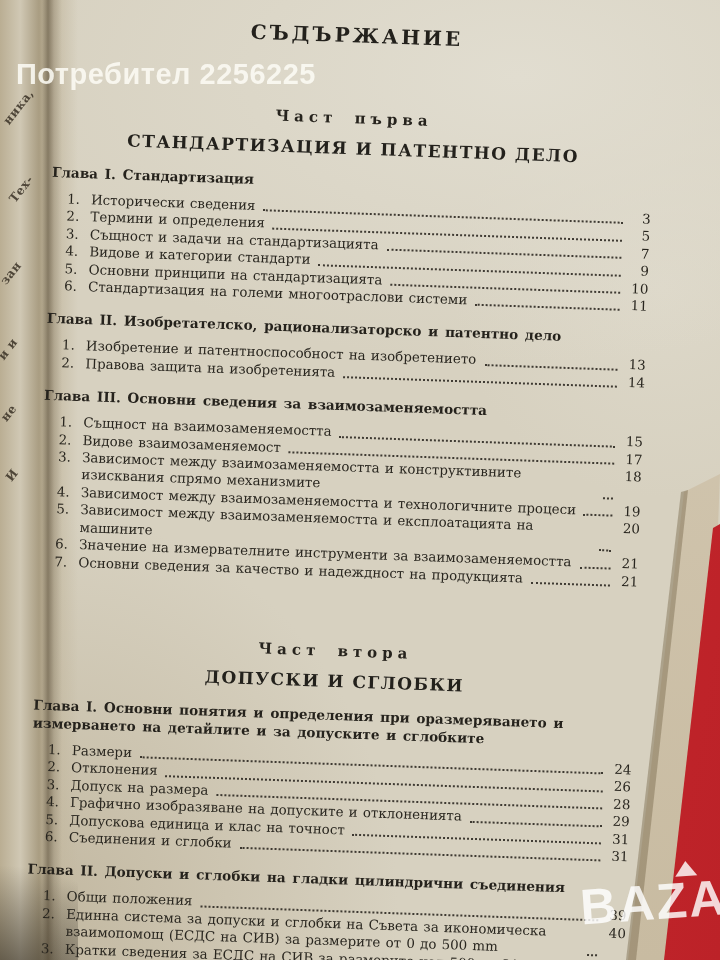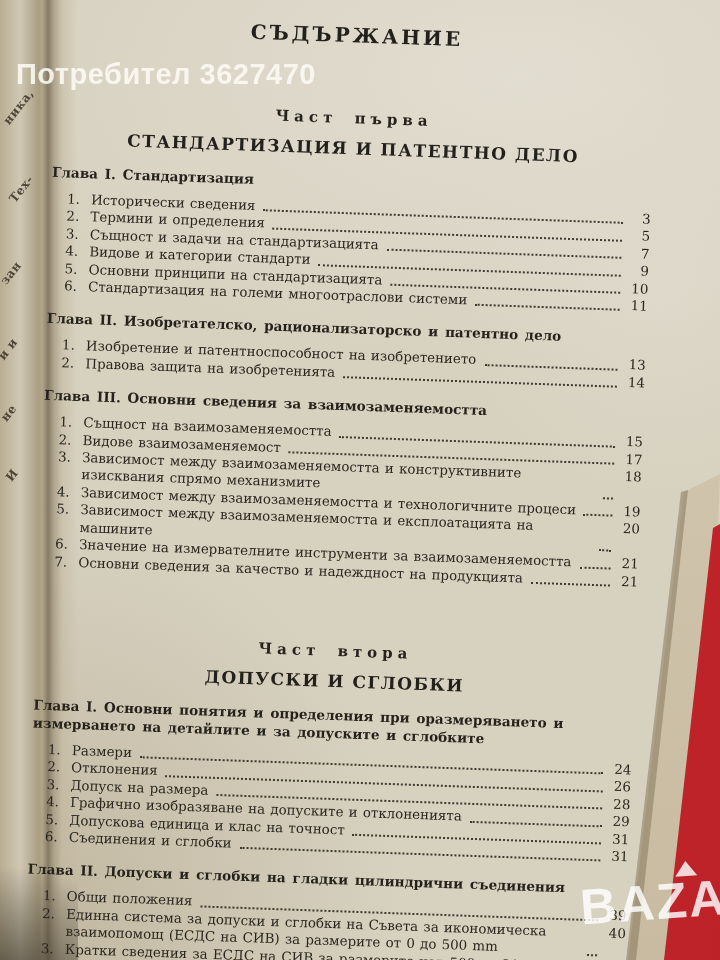--- a/index.html
+++ b/index.html
@@ -295,18 +295,18 @@
                 <span class="num">3.</span>
                 <span class="txt">Кратки сведения за ЕСДС на СИВ за размерите над 500 до 3150 и над 3150 до 10 000 mm</span>
                 <span class="pg">53</span>
               </div>
             </div>
           </div>
         </section>
       </main>
   </div>
 
-  <div class="wm-user">Потребител 3627470</div>
+  <div class="wm-user">Потребител 2256225</div>
   <div class="wm-store">
     <span>BAZAR</span>
     <i class="bag-handle"></i>
   </div>
 </div>
 
 </body></html>

